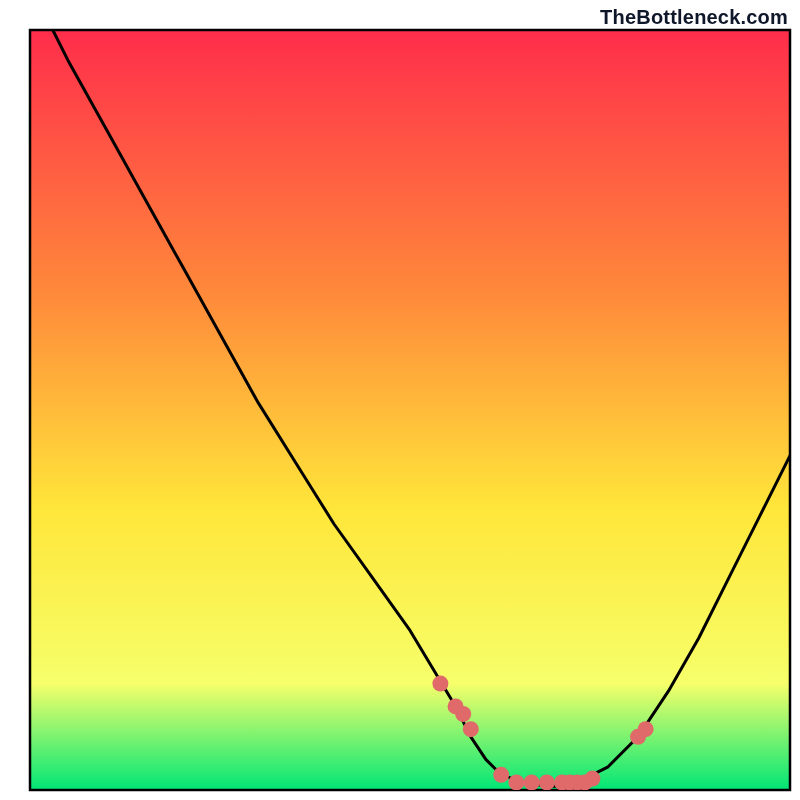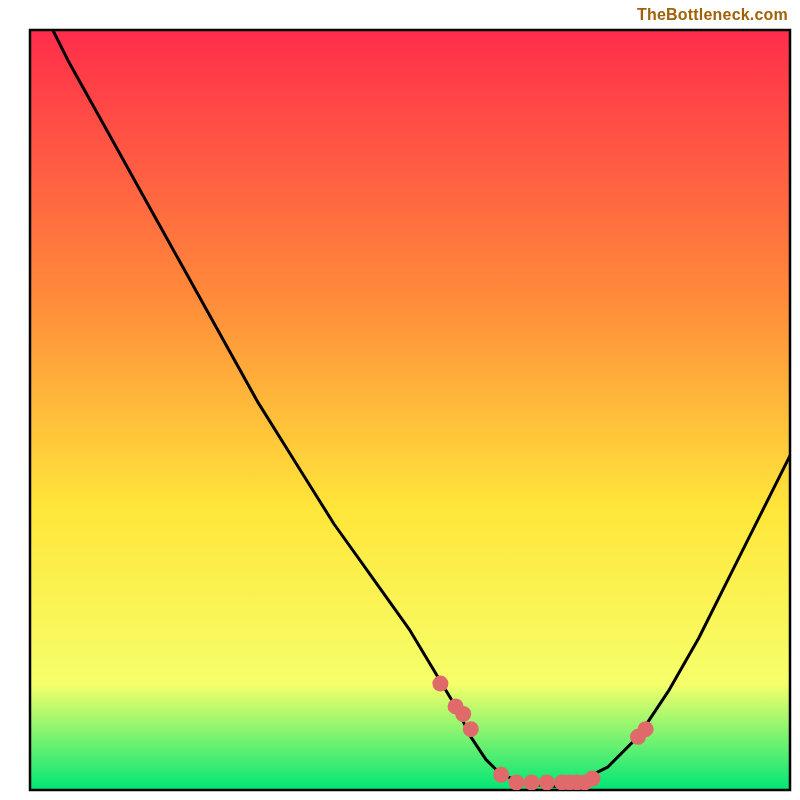--- a/index.html
+++ b/index.html
@@ -13,23 +13,23 @@
   }
   .stage {
     position: relative;
     width: 800px;
     height: 800px;
   }
   .watermark {
     position: absolute;
     top: 6px;
     right: 12px;
-    font-size: 16px;
+    font-size: 20px;
     font-weight: 600;
-    color: #a16207;
+    color: #0f172a;
     letter-spacing: 0.2px;
     z-index: 50;
     pointer-events: none;
   }
   svg.chart {
     position: absolute;
     inset: 0;
     width: 800px;
     height: 800px;
   }

